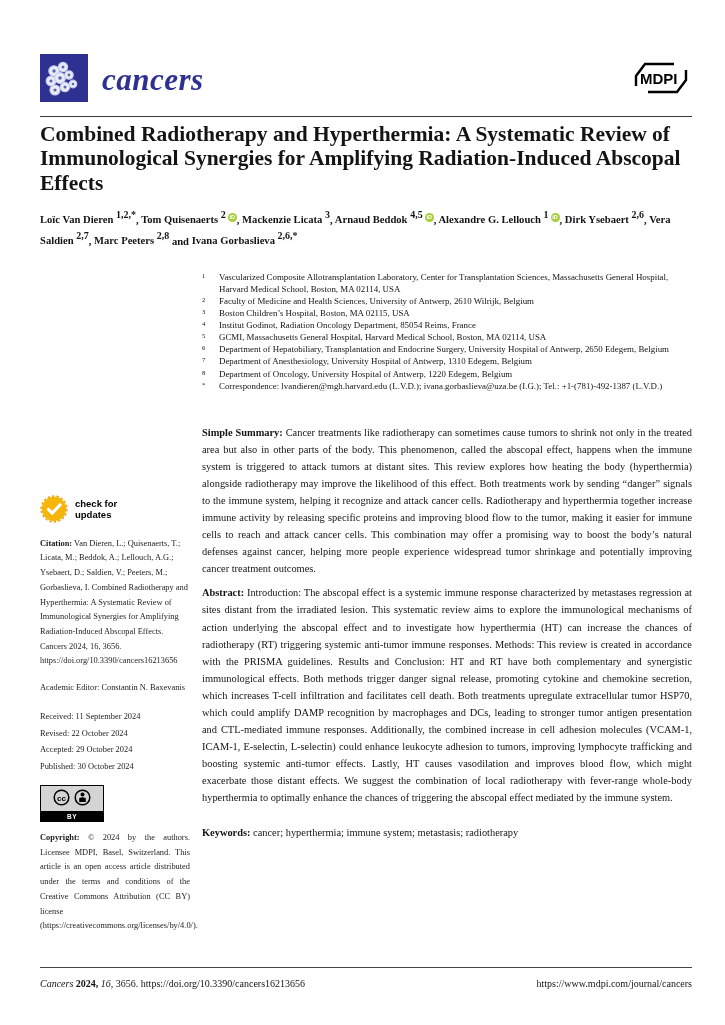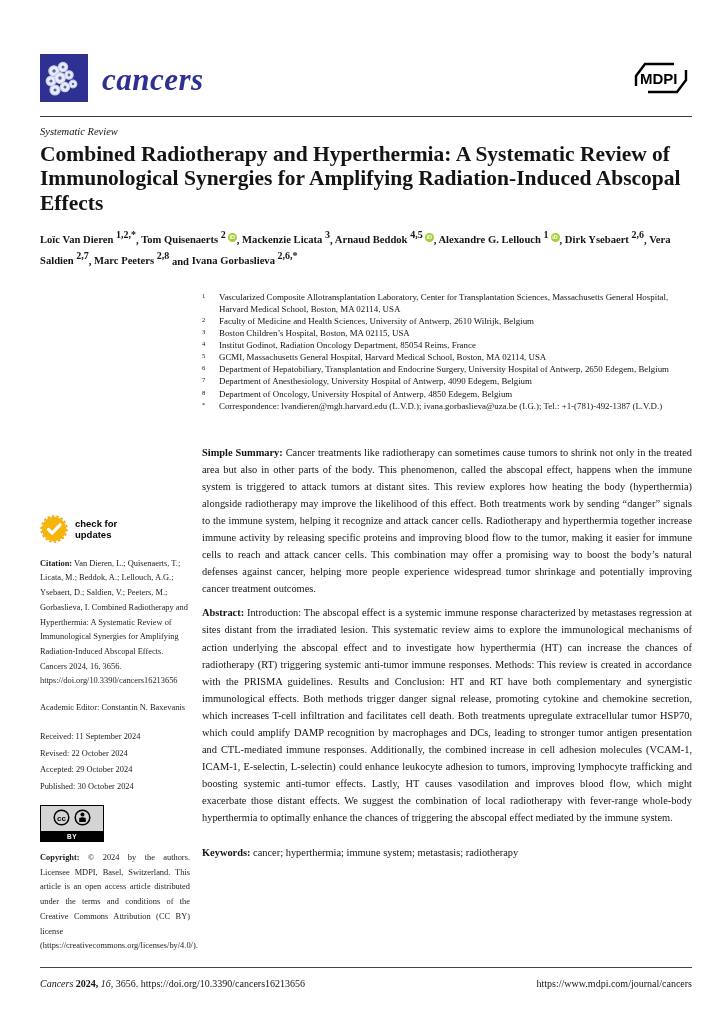--- a/index.html
+++ b/index.html
@@ -96,21 +96,20 @@
     <div>
       <svg width="62" height="36" viewBox="0 0 62 36">
         <path d="M 6 26 L 6 16 L 15 4 L 44 4" fill="none" stroke="#000" stroke-width="2.4"></path>
         <path d="M 56 10 L 56 20 L 47 32 L 18 32" fill="none" stroke="#000" stroke-width="2.4"></path>
         <text x="10" y="24" font-family="Liberation Sans, sans-serif" font-weight="bold" font-size="15" fill="#000">MDPI</text>
       </svg>
     </div>
   </div>
   <hr class="head-rule">
 
-  <div class="article-type">Systematic Review</div>
   <h1 class="title" style="margin:5px 0 0 0;">Combined Radiotherapy and Hyperthermia: A Systematic Review of Immunological Synergies for Amplifying Radiation-Induced Abscopal Effects</h1>
 
   <div class="authors"><span>Loïc Van Dieren <sup>1,2,*</sup></span>, <span>Tom Quisenaerts <sup>2</sup><span class="orcid">iD</span></span>, <span>Mackenzie Licata <sup>3</sup></span>, <span>Arnaud Beddok <sup>4,5</sup><span class="orcid">iD</span></span>, <span>Alexandre G. Lellouch <sup>1</sup><span class="orcid">iD</span></span>, <span>Dirk Ysebaert <sup>2,6</sup></span>, <span>Vera Saldien <sup>2,7</sup></span>, <span>Marc Peeters <sup>2,8</sup></span> and <span>Ivana Gorbaslieva <sup>2,6,*</sup></span></div>
 
   <div class="columns">
 
     <div class="sidebar">
       <div class="updates">
         <span>
           <svg width="28" height="28" viewBox="0 0 30 30">
@@ -182,25 +181,25 @@
           <div class="aff-row">
             <span class="aff-marker">5</span>
             <span class="aff-text">GCMI, Massachusetts General Hospital, Harvard Medical School, Boston, MA 02114, USA</span>
           </div>
           <div class="aff-row">
             <span class="aff-marker">6</span>
             <span class="aff-text">Department of Hepatobiliary, Transplantation and Endocrine Surgery, University Hospital of Antwerp, 2650 Edegem, Belgium</span>
           </div>
           <div class="aff-row">
             <span class="aff-marker">7</span>
-            <span class="aff-text">Department of Anesthesiology, University Hospital of Antwerp, 4090 Edegem, Belgium</span>
+            <span class="aff-text">Department of Anesthesiology, University Hospital of Antwerp, 1310 Edegem, Belgium</span>
           </div>
           <div class="aff-row">
             <span class="aff-marker">8</span>
-            <span class="aff-text">Department of Oncology, University Hospital of Antwerp, 4850 Edegem, Belgium</span>
+            <span class="aff-text">Department of Oncology, University Hospital of Antwerp, 1220 Edegem, Belgium</span>
           </div>
           <div class="aff-row">
             <span class="aff-marker">*</span>
             <span class="aff-text">Correspondence: lvandieren@mgh.harvard.edu (L.V.D.); ivana.gorbaslieva@uza.be (I.G.); Tel.: +1-(781)-492-1387 (L.V.D.)</span>
           </div>
         </div>
 
       <div class="para simple-summary">
         <span class="lead">Simple Summary:</span>
         <span>Cancer treatments like radiotherapy can sometimes cause tumors to shrink not only in the treated area but also in other parts of the body. This phenomenon, called the abscopal effect, happens when the immune system is triggered to attack tumors at distant sites. This review explores how heating the body (hyperthermia) alongside radiotherapy may improve the likelihood of this effect. Both treatments work by sending “danger” signals to the immune system, helping it recognize and attack cancer cells. Radiotherapy and hyperthermia together increase immune activity by releasing specific proteins and improving blood flow to the tumor, making it easier for immune cells to reach and attack cancer cells. This combination may offer a promising way to boost the body’s natural defenses against cancer, helping more people experience widespread tumor shrinkage and potentially improving cancer treatment outcomes.</span>

